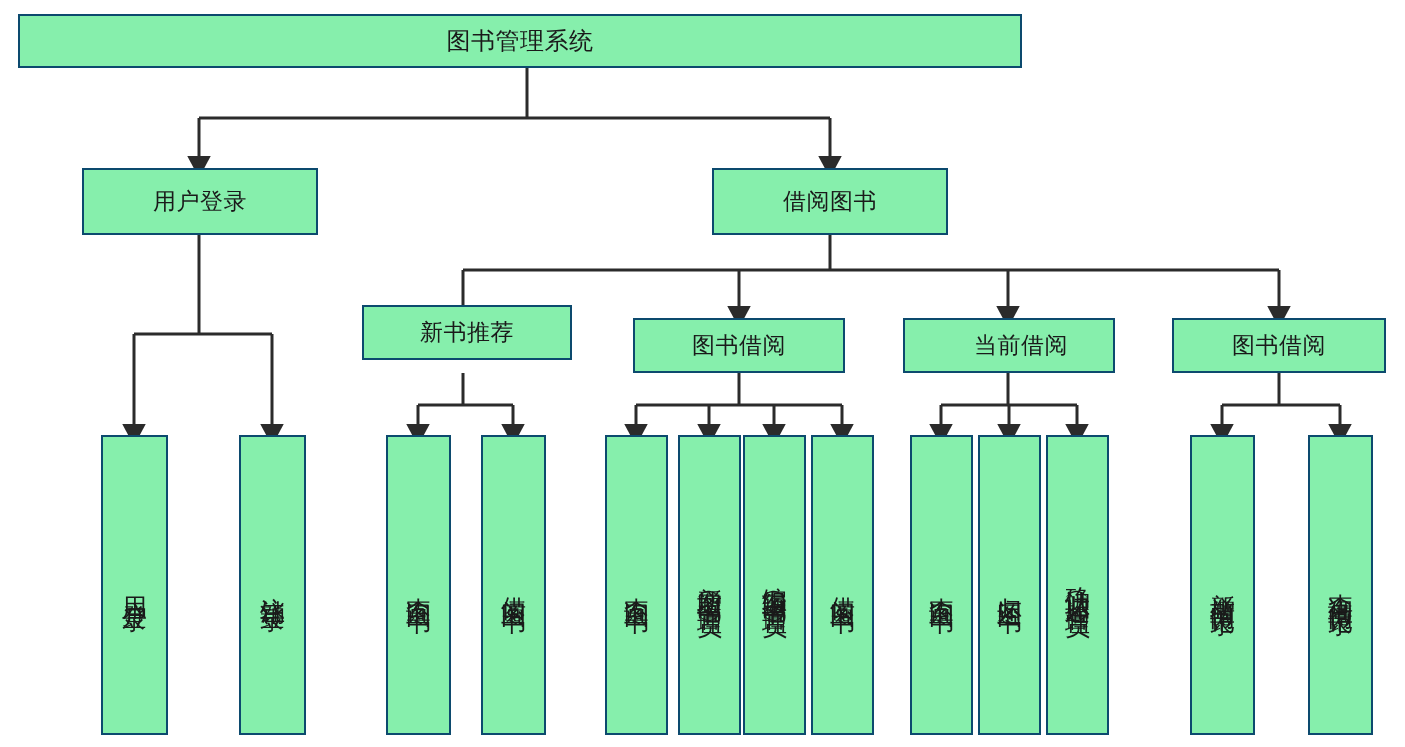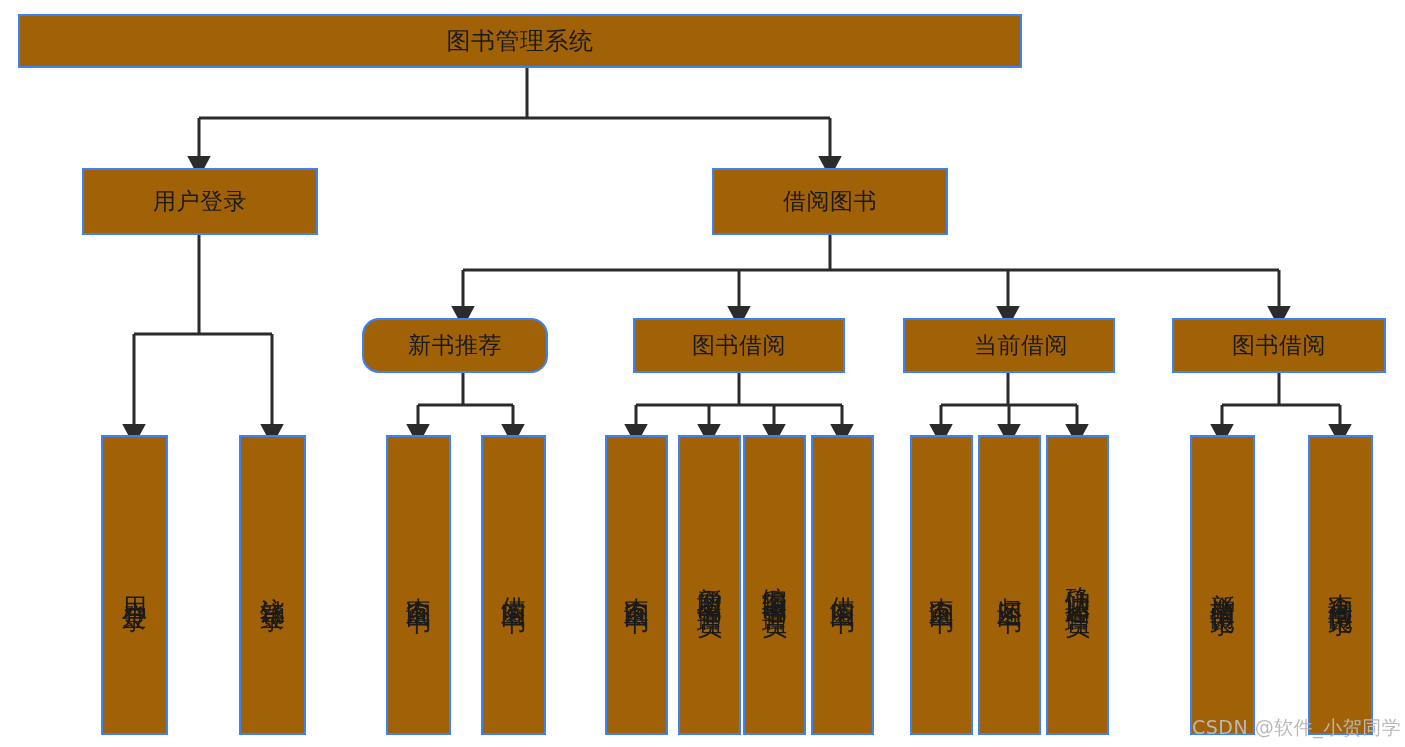--- a/index.html
+++ b/index.html
@@ -22,22 +22,22 @@
     position: absolute;
     left: 0;
     top: 0;
     width: 1405px;
     height: 747px;
     pointer-events: none;
   }
   .node {
     position: absolute;
     box-sizing: border-box;
-    background: #a16207;
-    border: 2px solid #3b82f6;
+    background: #86efac;
+    border: 2px solid #0c4a6e;
     display: flex;
     align-items: center;
     justify-content: center;
     overflow: hidden;
   }
   .node-label {
     color: #1a1a1a;
     text-align: center;
     line-height: 1.18;
     white-space: nowrap;
@@ -137,21 +137,21 @@
     <span class="node-label">图书管理系统</span>
   </div>
 
   <div class="node horiz" style="left:82px; top:168px; width:236px; height:67px;">
     <span class="node-label">用户登录</span>
   </div>
   <div class="node horiz" style="left:712px; top:168px; width:236px; height:67px;">
     <span class="node-label">借阅图书</span>
   </div>
 
-  <div class="node horiz" style="left:362px; top:318px; width:186px; height:55px;border-radius:17px;">
+  <div class="node horiz" style="left:362px; top:305px; width:210px; height:55px;">
     <span class="node-label">新书推荐</span>
   </div>
   <div class="node horiz" style="left:633px; top:318px; width:212px; height:55px;">
     <span class="node-label">图书借阅</span>
   </div>
   <div class="node horiz" style="left:903px; top:318px; width:212px; height:55px;padding-left:24px;">
     <span class="node-label">当前借阅</span>
   </div>
   <div class="node horiz" style="left:1172px; top:318px; width:214px; height:55px;">
     <span class="node-label">图书借阅</span>
@@ -194,15 +194,14 @@
     <span class="node-label">确认归还（管理员）</span>
   </div>
 
   <div class="node vert" style="left:1190px; top:435px; width:65px; height:300px;">
     <span class="node-label">新增借阅记录</span>
   </div>
   <div class="node vert" style="left:1308px; top:435px; width:65px; height:300px;">
     <span class="node-label">查询借阅记录</span>
   </div>
 
-  <div class="watermark" style="left:1192px; top:715px;">CSDN @软件_小贺同学</div>
 
 </div>
 
 </body></html>

